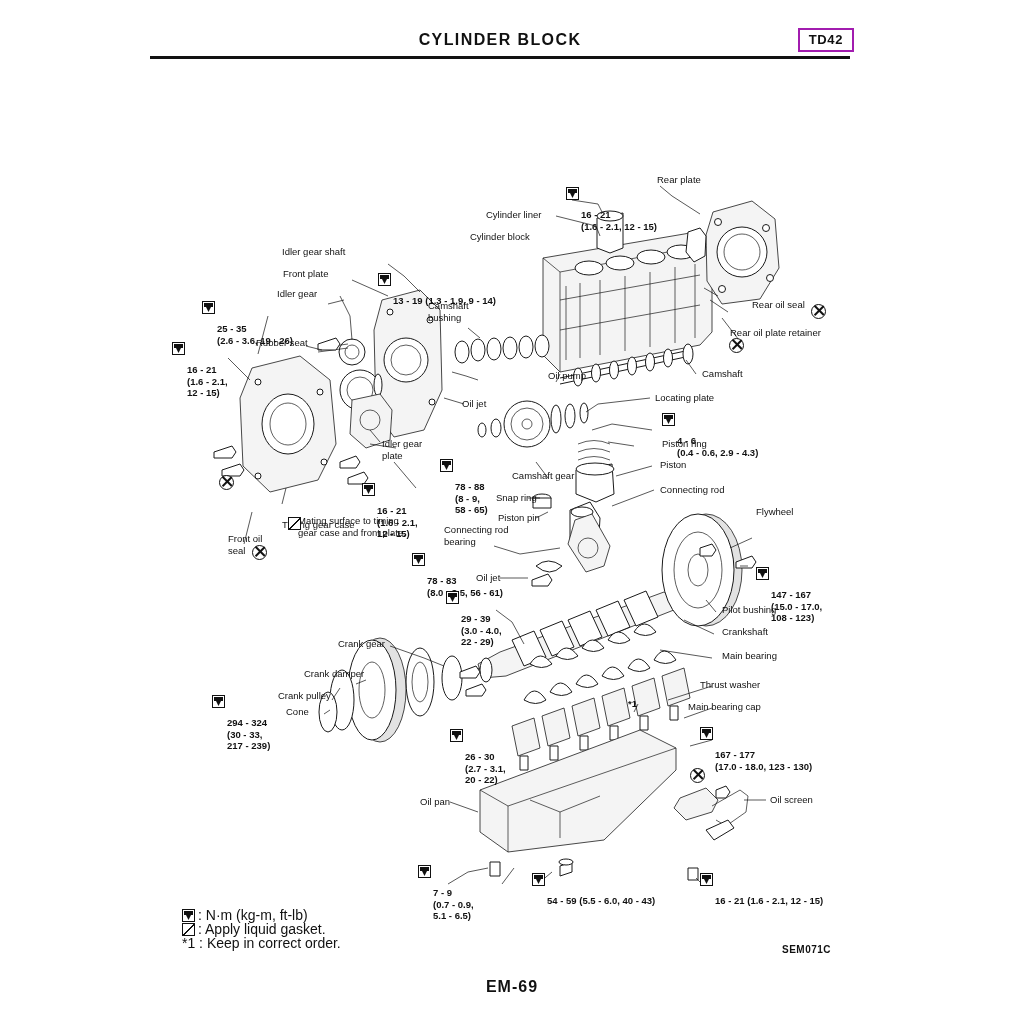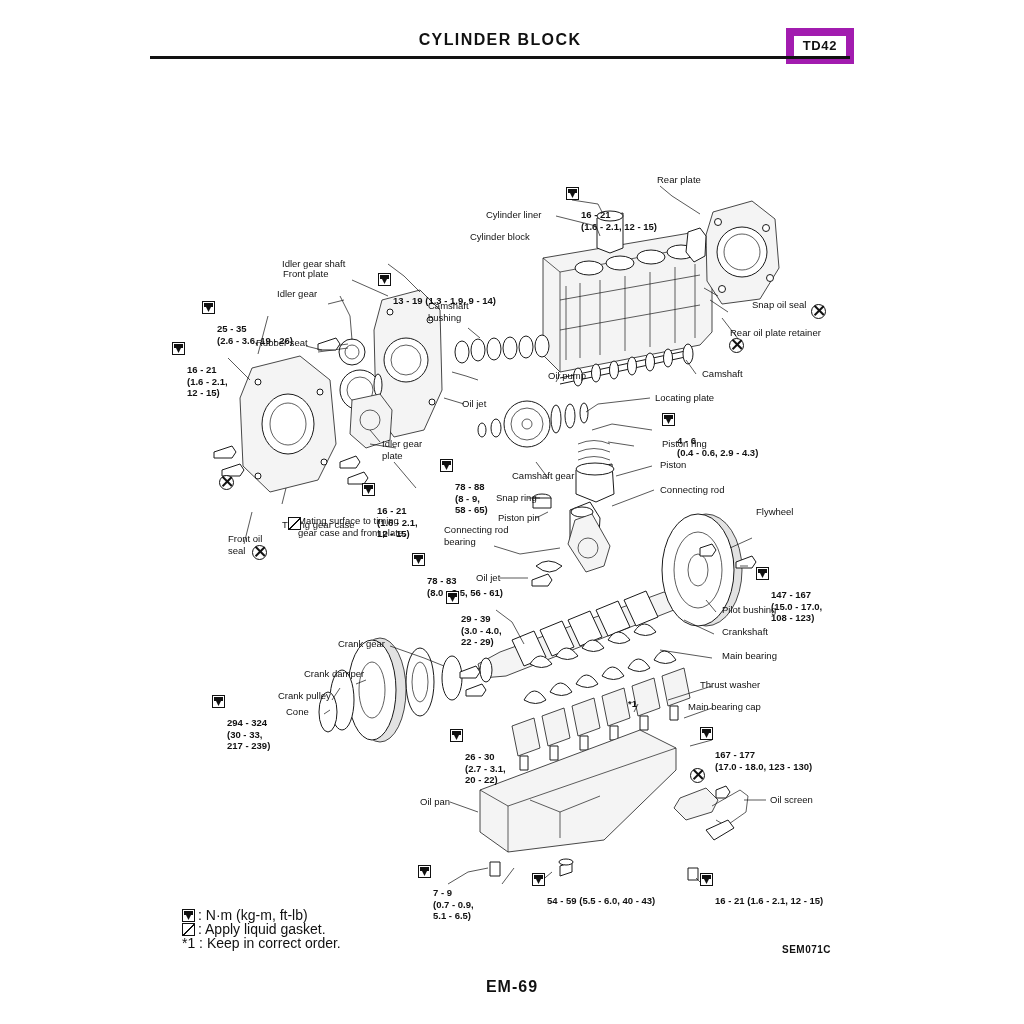--- a/index.html
+++ b/index.html
@@ -38,21 +38,21 @@
     width: 700px;
     text-align: center;
     font-size: 16px;
     font-weight: bold;
     letter-spacing: 1.4px;
   }
   .engine-badge {
     position: absolute;
     right: 170px;
     top: 28px;
-    border: 8px solid #a21caf;
+    border: 2px solid #a21caf;
     padding: 2px 9px 3px 9px;
     font-size: 13px;
     font-weight: bold;
     letter-spacing: 0.6px;
     background: #ffffff;
   }
   
   .page-number {
     position: absolute;
     left: 0;
@@ -577,23 +577,23 @@
   </div>
 
   <div class="torque-label" style="left:700px; top:872px;">
     <span class="sym-torque"></span>
     <span>16 - 21 (1.6 - 2.1, 12 - 15)</span>
   </div>
 
   <div class="label" style="left:657px; top:174px;">Rear plate</div>
   <div class="label" style="left:486px; top:209px;">Cylinder liner</div>
   <div class="label" style="left:470px; top:231px;">Cylinder block</div>
-  <div class="label" style="left:752px; top:299px;">Snap oil seal</div>
+  <div class="label" style="left:752px; top:299px;">Rear oil seal</div>
   <div class="label" style="left:730px; top:327px;">Rear oil plate retainer</div>
-  <div class="label" style="left:282px; top:246px;margin-top:12px;">Idler gear shaft</div>
+  <div class="label" style="left:282px; top:246px;">Idler gear shaft</div>
   <div class="label" style="left:283px; top:268px;">Front plate</div>
   <div class="label" style="left:277px; top:288px;">Idler gear</div>
   <div class="label" style="left:428px; top:300px;">Camshaft
 bushing</div>
   <div class="label" style="left:256px; top:337px;">Rubber seat</div>
   <div class="label" style="left:548px; top:370px;">Oil pump</div>
   <div class="label" style="left:702px; top:368px;">Camshaft</div>
   <div class="label" style="left:655px; top:392px;">Locating plate</div>
   <div class="label" style="left:462px; top:398px;">Oil jet</div>
   <div class="label" style="left:382px; top:438px;">Idler gear

